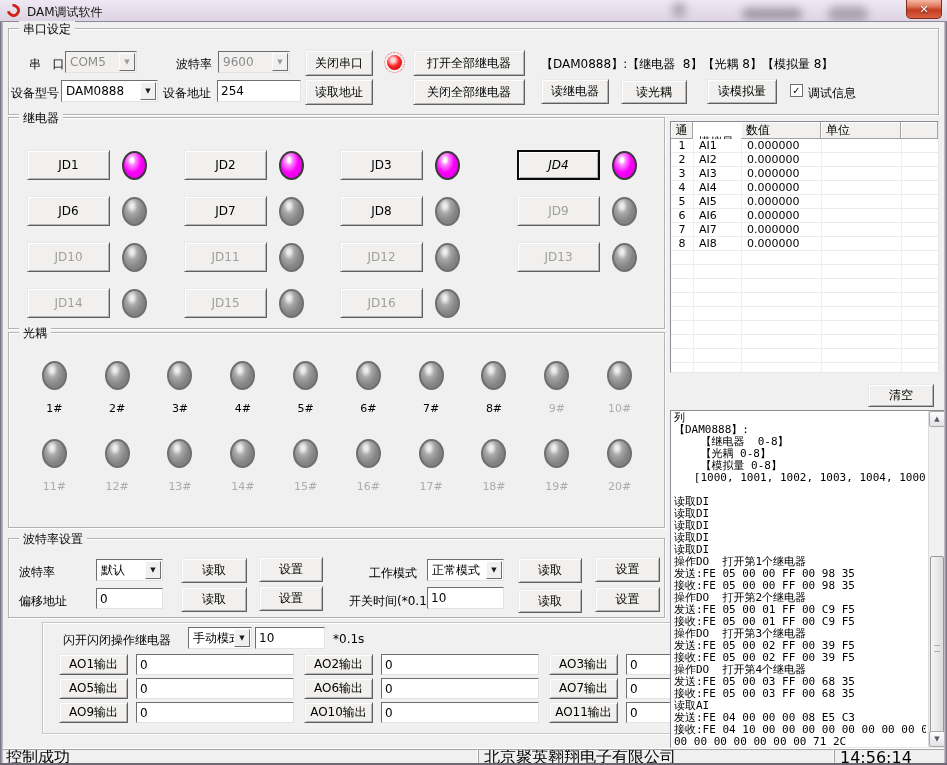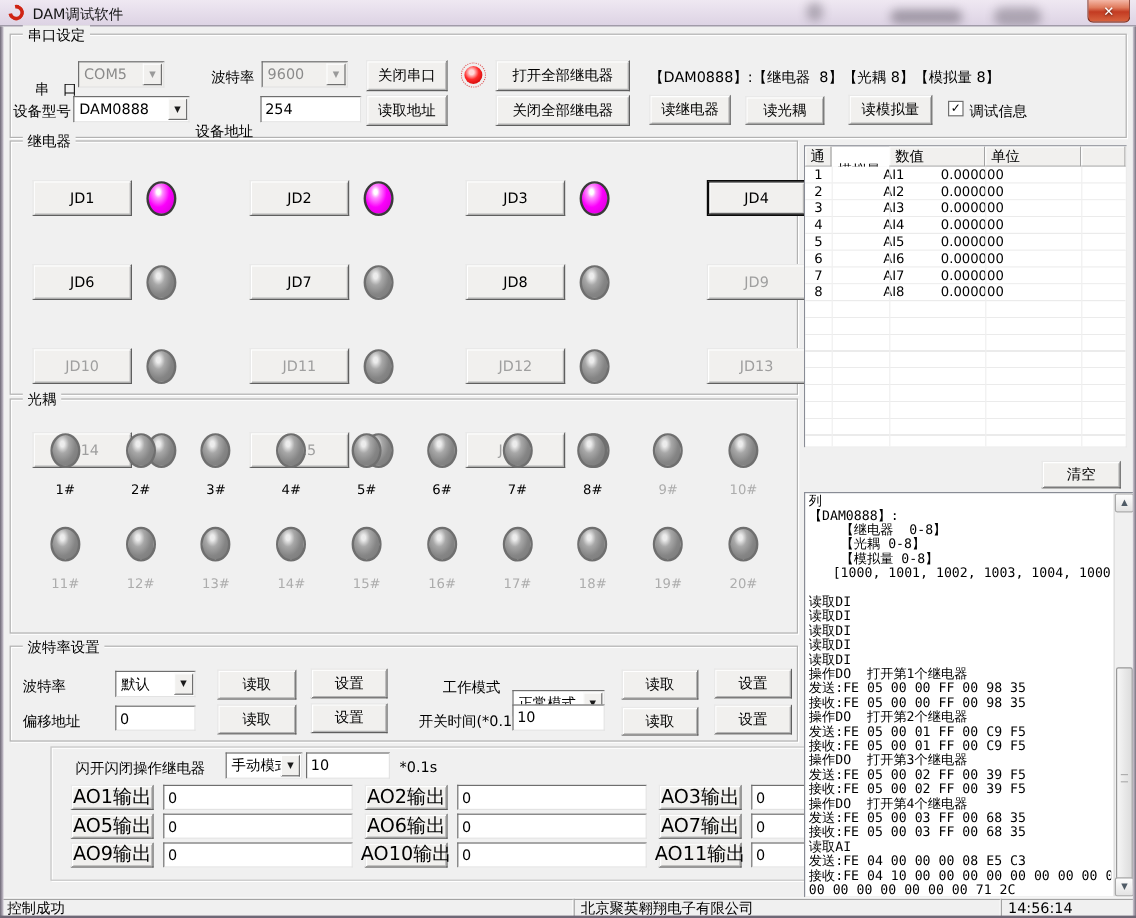--- a/index.html
+++ b/index.html
@@ -56,61 +56,61 @@
                           border:2px solid #3a3a3a; }
   .sled { position:absolute; width:15px; height:15px; border-radius:50%;
           background:radial-gradient(circle at 40% 35%, #ffd8d8 0 15%, #ff2a2a 45%, #c30000 90%);
           outline:1px dotted #e06060; outline-offset:2px; }
 
   
   #serial-group { left:8px; top:28px; width:931px; height:87px; }
   
   #relay-group { left:8px; top:117px; width:657px; height:212px; }
   .relay-grid { position:absolute; left:18px; top:24px; width:630px; display:grid;
-                grid-template-columns:157px 156px 177px 132px; grid-auto-rows:46px;gap:24px; }
+                grid-template-columns:157px 156px 177px 132px; grid-auto-rows:46px; }
   .relay-cell { display:flex; align-items:center; gap:12px; }
   .jd-btn { position:static; width:83px; height:30px; font-size:12px; }
   .jd-btn[data-enabled="false"] { color:#9f9f9f; }
-  .jd-btn[data-focused="true"] { border-color:#0a0a0a; box-shadow:inset 0 0 0 1px #0a0a0a, inset 2px 2px 0 #fff, inset -2px -2px 0 #b4b4b4; }
+  .jd-btn[data-focused="true"] { border-color:#0a0a0a; box-shadow:inset 0 0 0 1px #0a0a0a, inset 2px 2px 0 #fff, inset -2px -2px 0 #b4b4b4;font-style:italic; }
 
   
   #analog-table { position:absolute; left:670px; top:121px; width:269px; height:252px;
                   background:#fff; border:1px solid; border-color:#898c95 #e8e8e8 #e8e8e8 #898c95; overflow:hidden; }
   .thead { position:absolute; left:0; top:0; right:0; height:17px; display:flex; }
   .th { background:#f1f0ee; border-right:1px solid #a3a3a3; border-bottom:1px solid #a3a3a3;
         box-shadow:inset 1px 1px 0 #fff; font-size:12px; padding-left:5px; display:flex; align-items:center; }
   .th.c0 { width:22px; justify-content:center; padding-left:0; }
   .th.c1 { width:48px;margin-top:20px; } .th.c2 { width:80px; } .th.c3 { width:80px; } .th.c4 { flex:1; }
   .tbody { position:absolute; left:0; top:17px; right:0; bottom:0;
            background:repeating-linear-gradient(to bottom,#fff 0 13px,#ebebeb 13px 14px); }
   .tr { height:14px; display:flex; background:#fff; border-bottom:1px solid #ebebeb; font-size:11px; }
   .td { display:flex; align-items:center; padding-left:6px; }
   .td.c0 { width:22px; justify-content:center; padding-left:0; }
-  .td.c1 { width:48px;margin-left:37px; } .td.c2 { width:80px; } .td.c3 { width:80px; }
+  .td.c1 { width:48px; } .td.c2 { width:80px; } .td.c3 { width:80px; }
   .vline { position:absolute; top:17px; bottom:0; width:1px; background:#efefef; pointer-events:none; }
 
   #clear-btn { left:868px; top:384px; width:66px; height:23px; }
 
   
   #opto-group { left:8px; top:332px; width:657px; height:196px; }
   .opto-grid { position:absolute; left:14px; top:28px; width:628px; display:grid;
                grid-template-columns:repeat(10,1fr); row-gap:24px; justify-items:center; }
   .opto-item { display:flex; flex-direction:column; align-items:center; gap:12px; }
   .opto-label { font-size:11px; }
   .opto-item[data-enabled="false"] .opto-label { color:#acacac; }
 
   
   #baud-group { left:8px; top:538px; width:657px; height:80px; }
 
   
   #flash-group { left:8px; top:622px; width:657px; height:112px; border-color:#c6c6c6;margin-left:34px; }
   .ao-grid { position:absolute; left:16px; top:31px; width:630px; display:grid;
              grid-template-columns:repeat(4,1fr); row-gap:3px; column-gap:10px; }
   .ao-cell { display:flex; gap:8px; height:21px; }
-  .ao-btn { position:static; width:69px; height:21px; font-size:16px; flex:none; }
+  .ao-btn { position:static; width:69px; height:21px; font-size:12px; flex:none; }
   .ao-in { position:static; flex:1; height:21px; min-width:0; }
 
   
   #log-panel { position:absolute; left:670px; top:410px; width:276px; height:338px;
                background:#fff; border:1px solid; border-color:#898c95 #e8e8e8 #e8e8e8 #898c95; overflow:hidden; }
   .log-text { position:absolute; left:3px; top:1px; right:19px; bottom:0; overflow:hidden;
               font-family:"DejaVu Sans Mono","Liberation Mono",monospace; font-size:11px; line-height:12px; white-space:pre; }
   .vscroll { position:absolute; right:0; top:0; bottom:0; width:17px; background:#f0f0f0; border-left:1px solid #dcdcdc; }
   .sb-btn { position:absolute; left:0; right:0; height:16px; background:linear-gradient(#fdfdfd,#e3e3e3);
             border:1px solid #a9a9a9; border-radius:2px; display:flex; align-items:center; justify-content:center; }
@@ -118,21 +118,21 @@
   .sb-btn.up { top:0; } .sb-btn.down { bottom:0; }
   .sb-thumb { position:absolute; left:1px; right:1px; top:145px; height:183px;
               background:linear-gradient(90deg,#f6f6f6,#dcdcdc); border:1px solid #989898; border-radius:2px; }
   .sb-thumb::after { content:""; position:absolute; left:3px; right:3px; top:50%; height:5px; margin-top:-3px;
                      border-top:1px solid #aeaeae; border-bottom:1px solid #aeaeae; }
 
   
   #status-bar { position:absolute; left:0; top:748px; width:947px; height:17px; background:#f0f0f0;
                 border-top:1px solid #fff; display:flex; z-index:40; }
   .sb-cell { border:1px solid; border-color:#a3a3a3 #fdfdfd #fdfdfd #a3a3a3; height:16px;
-             display:flex; align-items:center; padding:0 5px; font-size:12px; overflow:hidden; white-space:nowrap; }
+             display:flex; align-items:center; padding:0 5px; font-size:16px; overflow:hidden; white-space:nowrap; }
   .sb-cell.w1 { width:478px; } .sb-cell.w2 { width:356px; } .sb-cell.w3 { flex:1; }
 </style>
 </head>
 <body>
 
 <div class="titlebar">
   <div class="app-icon"></div>
   <div class="title-text">DAM调试软件</div>
   <div class="smudge s1"></div>
   <div class="smudge s2"></div>
@@ -142,21 +142,21 @@
   </div>
 </div>
 
 <div class="frame-l"></div>
 <div class="frame-r"></div>
 <div class="frame-b"></div>
 
 <div class="group" id="serial-group">
   <div class="legend">串口设定</div>
 
-  <div class="lbl" style="left:20px;top:37px;">串   口</div>
+  <div class="lbl" style="left:20px;top:27px;">串   口</div>
   <div class="combo disabled" style="left:56px;top:22px;width:72px;height:22px;">
     <span>COM5</span>
     <span class="dd">▼</span>
   </div>
 
   <div class="lbl" style="left:167px;top:27px;">波特率</div>
   <div class="combo disabled" style="left:209px;top:22px;width:72px;height:22px;">
     <span>9600</span>
     <span class="dd">▼</span>
   </div>
@@ -164,21 +164,21 @@
   <div class="btn" style="left:296px;top:21px;width:68px;height:26px;">关闭串口</div>
   <div class="sled" style="left:378px;top:26px;"></div>
   <div class="btn" style="left:404px;top:21px;width:112px;height:26px;">打开全部继电器</div>
   <div class="lbl" style="left:532px;top:27px;">【DAM0888】:【继电器  8】【光耦 8】【模拟量 8】</div>
 
   <div class="lbl" style="left:2px;top:56px;">设备型号</div>
   <div class="combo" style="left:52px;top:51px;width:97px;height:22px;">
     <span>DAM0888</span>
     <span class="dd">▼</span>
   </div>
-  <div class="lbl" style="left:154px;top:56px;margin-top:16px;">设备地址</div>
+  <div class="lbl" style="left:154px;top:56px;">设备地址</div>
   <input class="tin" style="left: 208px; top: 51px; width: 84px; height: 22px;" value="254">
   <div class="btn" style="left:296px;top:50px;width:68px;height:26px;">读取地址</div>
   <div class="btn" style="left:404px;top:50px;width:112px;height:26px;">关闭全部继电器</div>
   <div class="btn" style="left:532px;top:50px;width:68px;height:25px;">读继电器</div>
   <div class="btn" style="left:612px;top:51px;width:66px;height:24px;">读光耦</div>
   <div class="btn" style="left:698px;top:50px;width:70px;height:25px;">读模拟量</div>
   <div class="cb" style="left:781px;top:55px;">
     <span>✓</span>
   </div>
   <div class="lbl" style="left:799px;top:56px;">调试信息</div>
@@ -451,21 +451,21 @@
 
   <div class="lbl" style="left:10px;top:25px;">波特率</div>
   <div class="combo" style="left:87px;top:20px;width:67px;height:22px;">
     <span>默认</span>
     <span class="dd">▼</span>
   </div>
   <div class="btn" style="left:172px;top:19px;width:66px;height:25px;">读取</div>
   <div class="btn" style="left:250px;top:18px;width:64px;height:25px;">设置</div>
 
   <div class="lbl" style="left:360px;top:26px;">工作模式</div>
-  <div class="combo" style="left:418px;top:20px;width:77px;height:22px;margin-top:16px;">
+  <div class="combo" style="left:418px;top:20px;width:77px;height:22px;">
     <span>正常模式</span>
     <span class="dd">▼</span>
   </div>
   <div class="btn" style="left:509px;top:19px;width:64px;height:25px;">读取</div>
   <div class="btn" style="left:586px;top:18px;width:65px;height:25px;">设置</div>
 
   <div class="lbl" style="left:10px;top:54px;">偏移地址</div>
   <input class="tin" style="left: 87px; top: 49px; width: 67px; height: 21px;" value="0">
   <div class="btn" style="left:172px;top:48px;width:66px;height:25px;">读取</div>
   <div class="btn" style="left:250px;top:47px;width:64px;height:25px;">设置</div>

